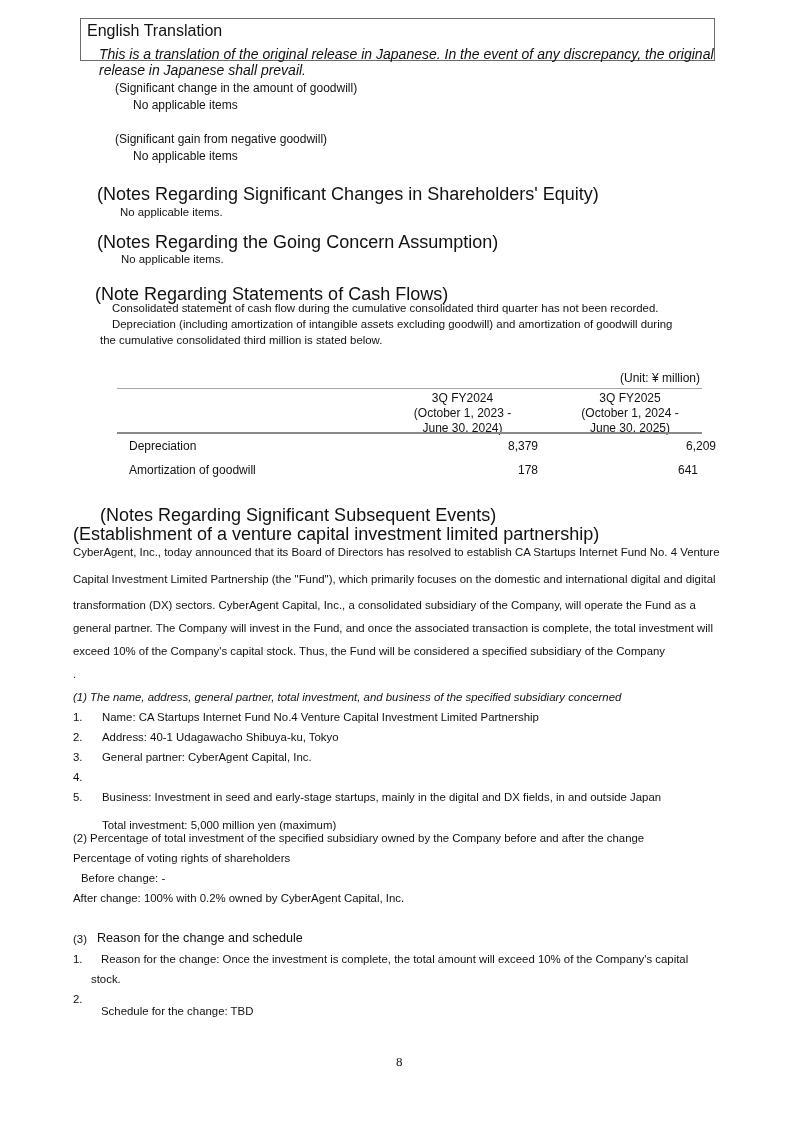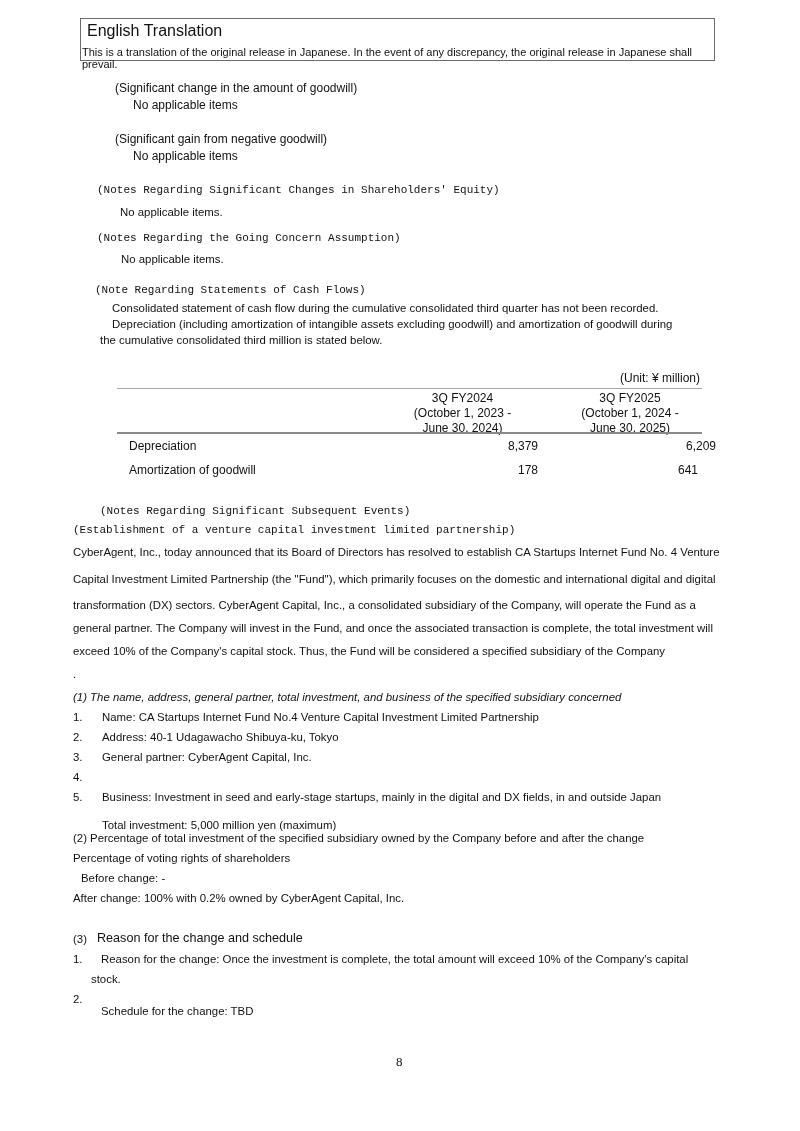--- a/index.html
+++ b/index.html
@@ -1,22 +1,22 @@
 <!DOCTYPE html>
 <html><head>
 <meta charset="utf-8">
 <style>
   html, body { margin: 0; padding: 0; background: #ffffff; }
   body { width: 800px; height: 1131px; position: relative; font-family: "Liberation Sans", sans-serif; color: #111; }
   .abs { position: absolute; white-space: nowrap; }
   .banner { position: absolute; left: 80px; top: 18px; width: 633px; height: 41px; border: 1px solid #6b6b6b; }
   .banner-title { position: absolute; left: 6px; top: 3px; font-size: 16px; color: #111; }
-  .banner-note { position: absolute; left: 1px; top: 27px; font-size: 11px; color: #111; }
+  .banner-note { position: absolute; left: 18px; top: 27px; font-size: 14px; color: #111; font-style: italic; }
   .t12 { font-size: 12px; }
-  .t13 { font-size: 11px; font-family: Liberation Mono, monospace; }
+  .t13 { font-size: 18px; }
   .t11 { font-size: 11.4px; }
   .rule { position: absolute; height: 1px; background: #a7a7a7; }
   .rule.dark { background: #8a8a8a; height: 1.5px; }
   .num { text-align: right; }
   .center { text-align: center; }
   .page-num { font-family: "Liberation Serif", serif; font-size: 13px; }
 </style>
 </head>
 <body>
 

